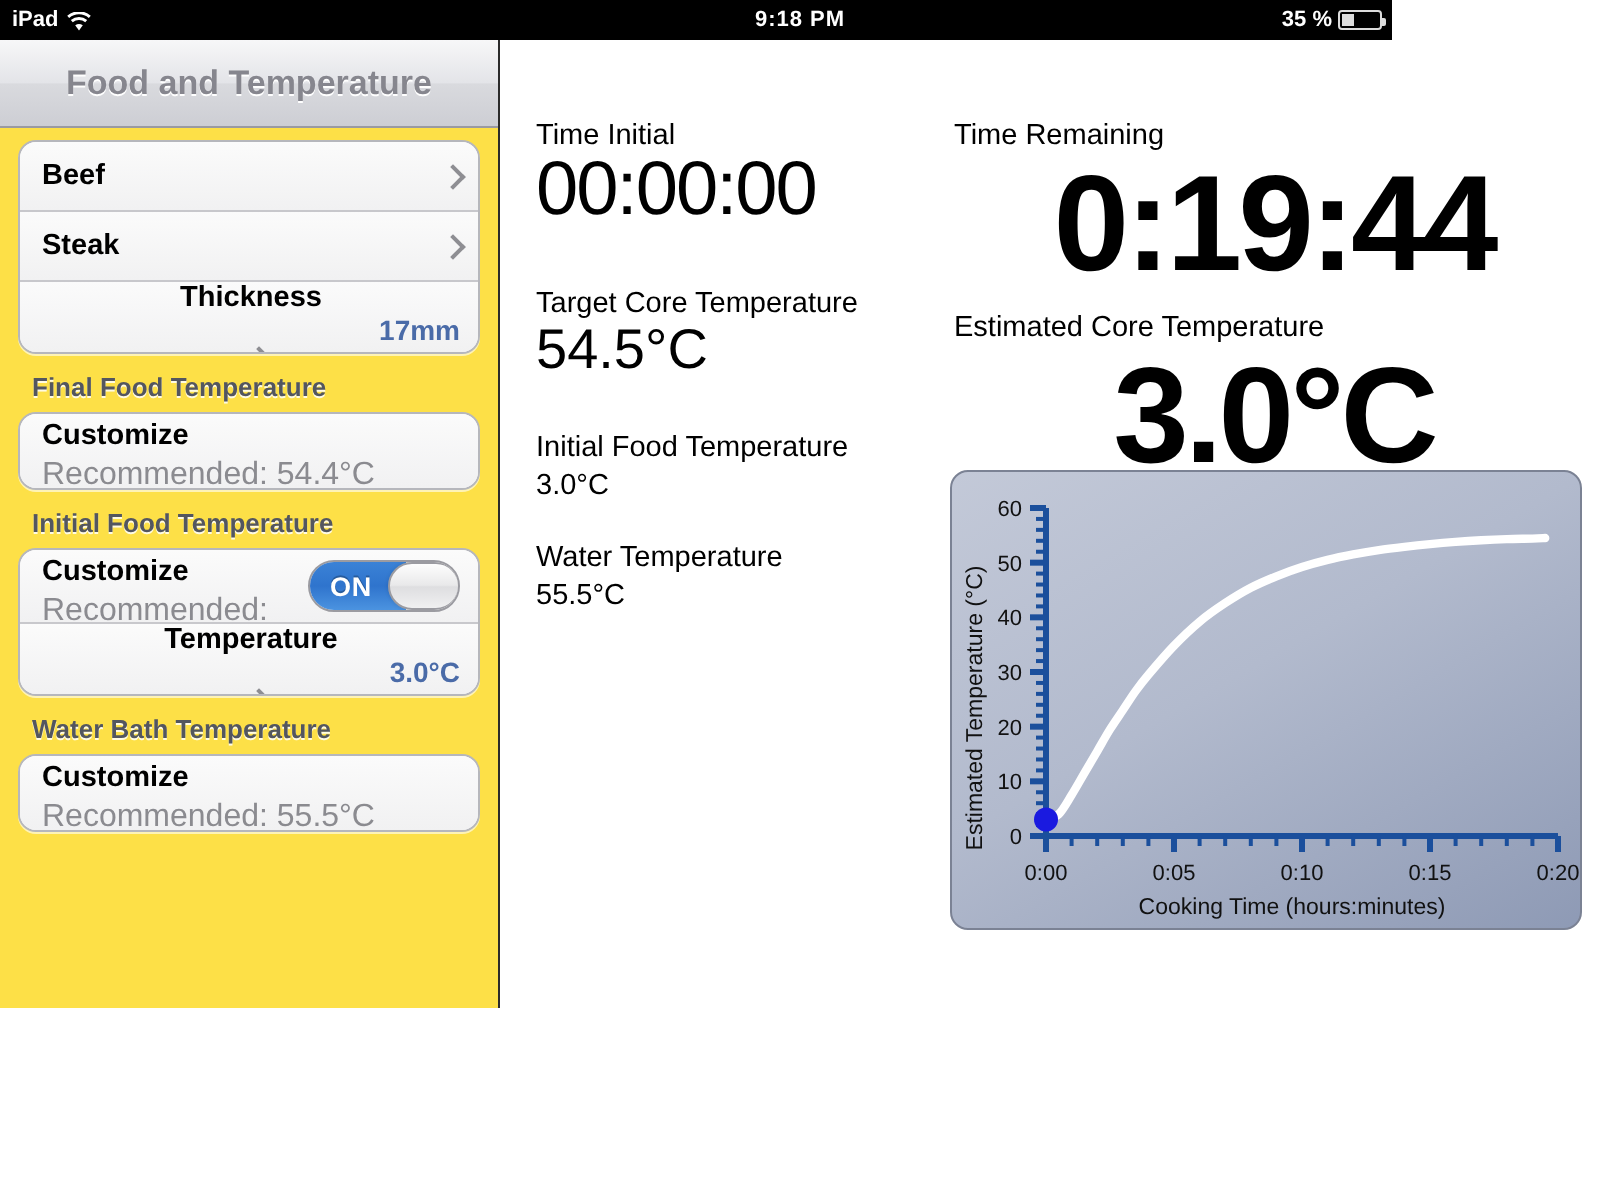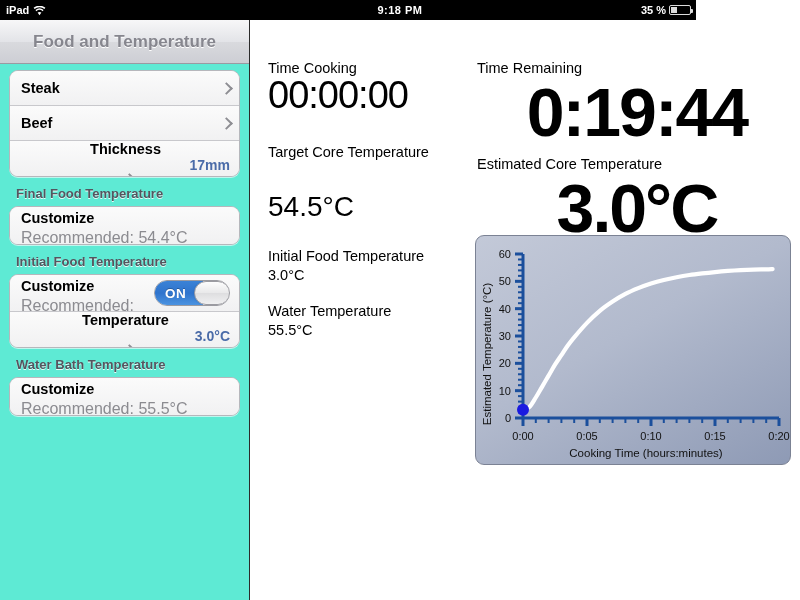--- a/index.html
+++ b/index.html
@@ -27,22 +27,22 @@
     position:relative; display:inline-block;
   }
   .batt:after {
     content:""; position:absolute; right:-3px; top:3px; width:2px; height:4px;
     background:#dcdcdc; border-radius:0 1px 1px 0;
   }
   .batt-fill { position:absolute; left:1px; top:1px; bottom:1px; width:35%; background:#dcdcdc; }
 
   
   #sidebar {
-    position:absolute; top:20px; left:0; width:250px; height:580px;
-    background:#5eead4;
+    position:absolute; top:20px; left:0; width:250px; height:484px;
+    background:#fde047;
     border-right:1px solid #2b2b2b;
   }
   #navbar {
     height:44px; width:100%;
     background:linear-gradient(to bottom,#f7f7f8 0%,#e3e4e8 50%,#d9dade 51%,#cdced4 100%);
     border-bottom:1px solid #9a9aa2;
     display:flex; align-items:center; justify-content:center;
   }
   #navbar-title {
     font-size:17px; font-weight:bold; color:#86868e;
@@ -117,21 +117,21 @@
   }
 
   
   #main {
     position:absolute; top:20px; left:251px; width:549px; height:580px;
     background:#fff;
   }
   .readout-label { font-size:14.5px; color:#000; }
   .readout-big { font-size:38px; letter-spacing:-1px; color:#000; line-height:1.05; }
   .readout-huge { font-size:68px; letter-spacing:-2px; color:#000; line-height:1.0; font-weight:bold; }
-  .readout-med { font-size:28px; color:#000; line-height:1.1;margin-top:32px; }
+  .readout-med { font-size:28px; color:#000; line-height:1.1; }
   .readout-small { font-size:14.5px; color:#000; line-height:1.35; }
 
   #col-left  { position:absolute; left:17px; top:40px; width:200px; }
   #col-right { position:absolute; left:226px; top:40px; width:320px; }
 
   
   #chart-box {
     position:absolute; left:224px; top:215px;
     width:316px; height:230px;
     border-radius:9px; overflow:hidden;
@@ -165,26 +165,26 @@
 
 <div id="sidebar">
 
   <div id="navbar">
     <div id="navbar-title">Food and Temperature</div>
   </div>
 
   <div class="section">
     <div class="group">
       <div class="row">
-        <span class="row-label">Steak</span>
+        <span class="row-label">Beef</span>
         <span class="row-value"></span>
         <span class="chevron"></span>
       </div>
       <div class="row">
-        <span class="row-label">Beef</span>
+        <span class="row-label">Steak</span>
         <span class="row-value"></span>
         <span class="chevron"></span>
       </div>
       <div class="row">
         <span class="row-label">Thickness</span>
         <span class="row-value">17mm</span>
         <span class="chevron"></span>
       </div>
     </div>
   </div>
@@ -242,21 +242,21 @@
           <span class="knob"></span>
         </div>
       </div>
     </div>
   </div>
 </div>
 
 <div id="main">
 
   <div id="col-left">
-    <div class="readout-label">Time Cooking</div>
+    <div class="readout-label">Time Initial</div>
     <div class="readout-big">00:00:00</div>
     <div class="readout-label" style="margin-top:28px">Target Core Temperature</div>
     <div class="readout-med">54.5°C</div>
     <div class="readout-small" style="margin-top:24px">Initial Food Temperature</div>
     <div class="readout-small">3.0°C</div>
     <div class="readout-small" style="margin-top:16px">Water Temperature</div>
     <div class="readout-small">55.5°C</div>
   </div>
 
   <div id="col-right">

